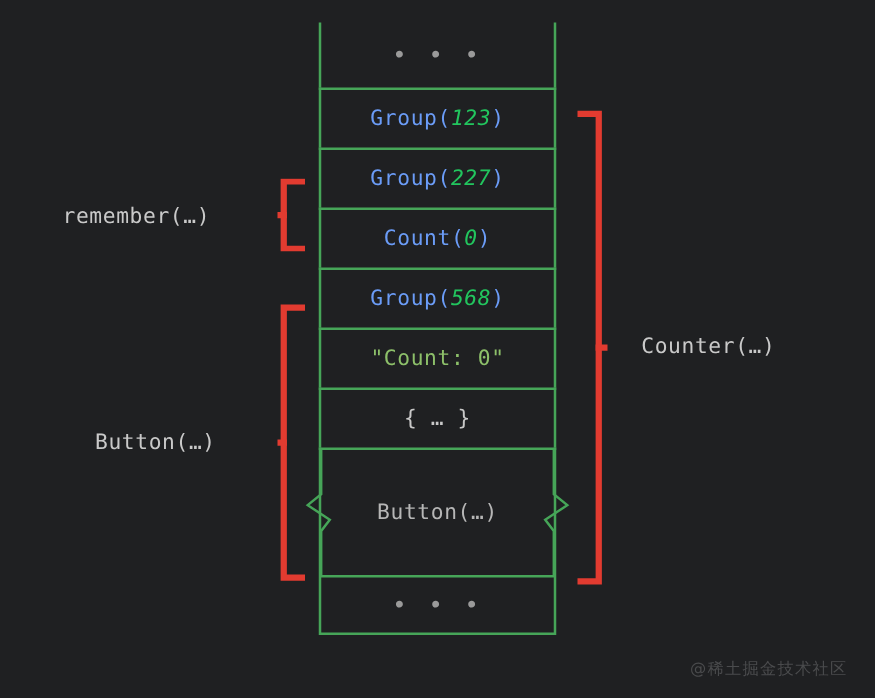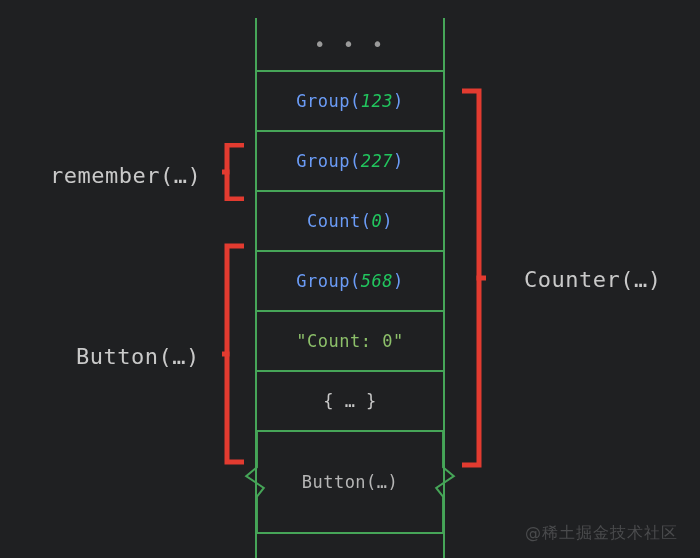--- a/index.html
+++ b/index.html
@@ -17,21 +17,21 @@
     position:absolute;
     left:255px; top:18px;
     width:190px;
   }
   .slot{
     position:relative;
     box-sizing:border-box;
     border-left:2px solid #46a558;
     border-right:2px solid #46a558;
     border-top:2px solid #46a558;
-    height:60px;
+    height:48px;
     display:flex;
     align-items:center;
     justify-content:center;
     font-size:17px;
     letter-spacing:0.5px;
     white-space:pre;
   }
   .slot.open-top{border-top:none;height:52px;}
   .slot.tall{height:102px;}
   .slot.bottom-edge{border-bottom:2px solid #46a558;}
@@ -49,31 +49,31 @@
   .zig{position:absolute;top:0;height:100%;width:22px;pointer-events:none;}
   .zig.left{left:-13px;}
   .zig.right{right:-13px;}
 
   
   .bracket{position:absolute;}
   .bracket svg{display:block;}
   .br-label{
     position:absolute;
     color:#c9c9c9;
-    font-size:22px;
+    font-size:17px;
     white-space:pre;
     letter-spacing:0.5px;
   }
 
   
   .watermark{
     position:absolute;
     right:22px;bottom:14px;
     color:#4a4b4d;
-    font-size:16px;
+    font-size:13px;
     font-family:"DejaVu Sans","Liberation Sans",sans-serif;
     letter-spacing:1px;
   }
 </style>
 </head>
 <body>
 
 <div id="stage">
 
   <div class="slot-table">
@@ -137,17 +137,17 @@
     </svg>
   </div>
   <div class="br-label" style="left:76px;top:344px;">Button(…)</div>
 
   <div class="bracket" style="left:462px;top:88px;">
     <svg width="24" height="380" viewBox="0 0 24 380">
       <path d="M2 3 L17 3 L17 377 L2 377" fill="none" stroke="#e23b30" stroke-width="5" stroke-linecap="square"></path>
       <path d="M17 190 L29 190" fill="none" stroke="#e23b30" stroke-width="5" stroke-linecap="square"></path>
     </svg>
   </div>
-  <div class="br-label" style="left:513px;top:267px;margin-left:11px;">Counter(…)</div>
+  <div class="br-label" style="left:513px;top:267px;">Counter(…)</div>
 
   <div class="watermark">@稀土掘金技术社区</div>
 
 </div>
 
 </body></html>

